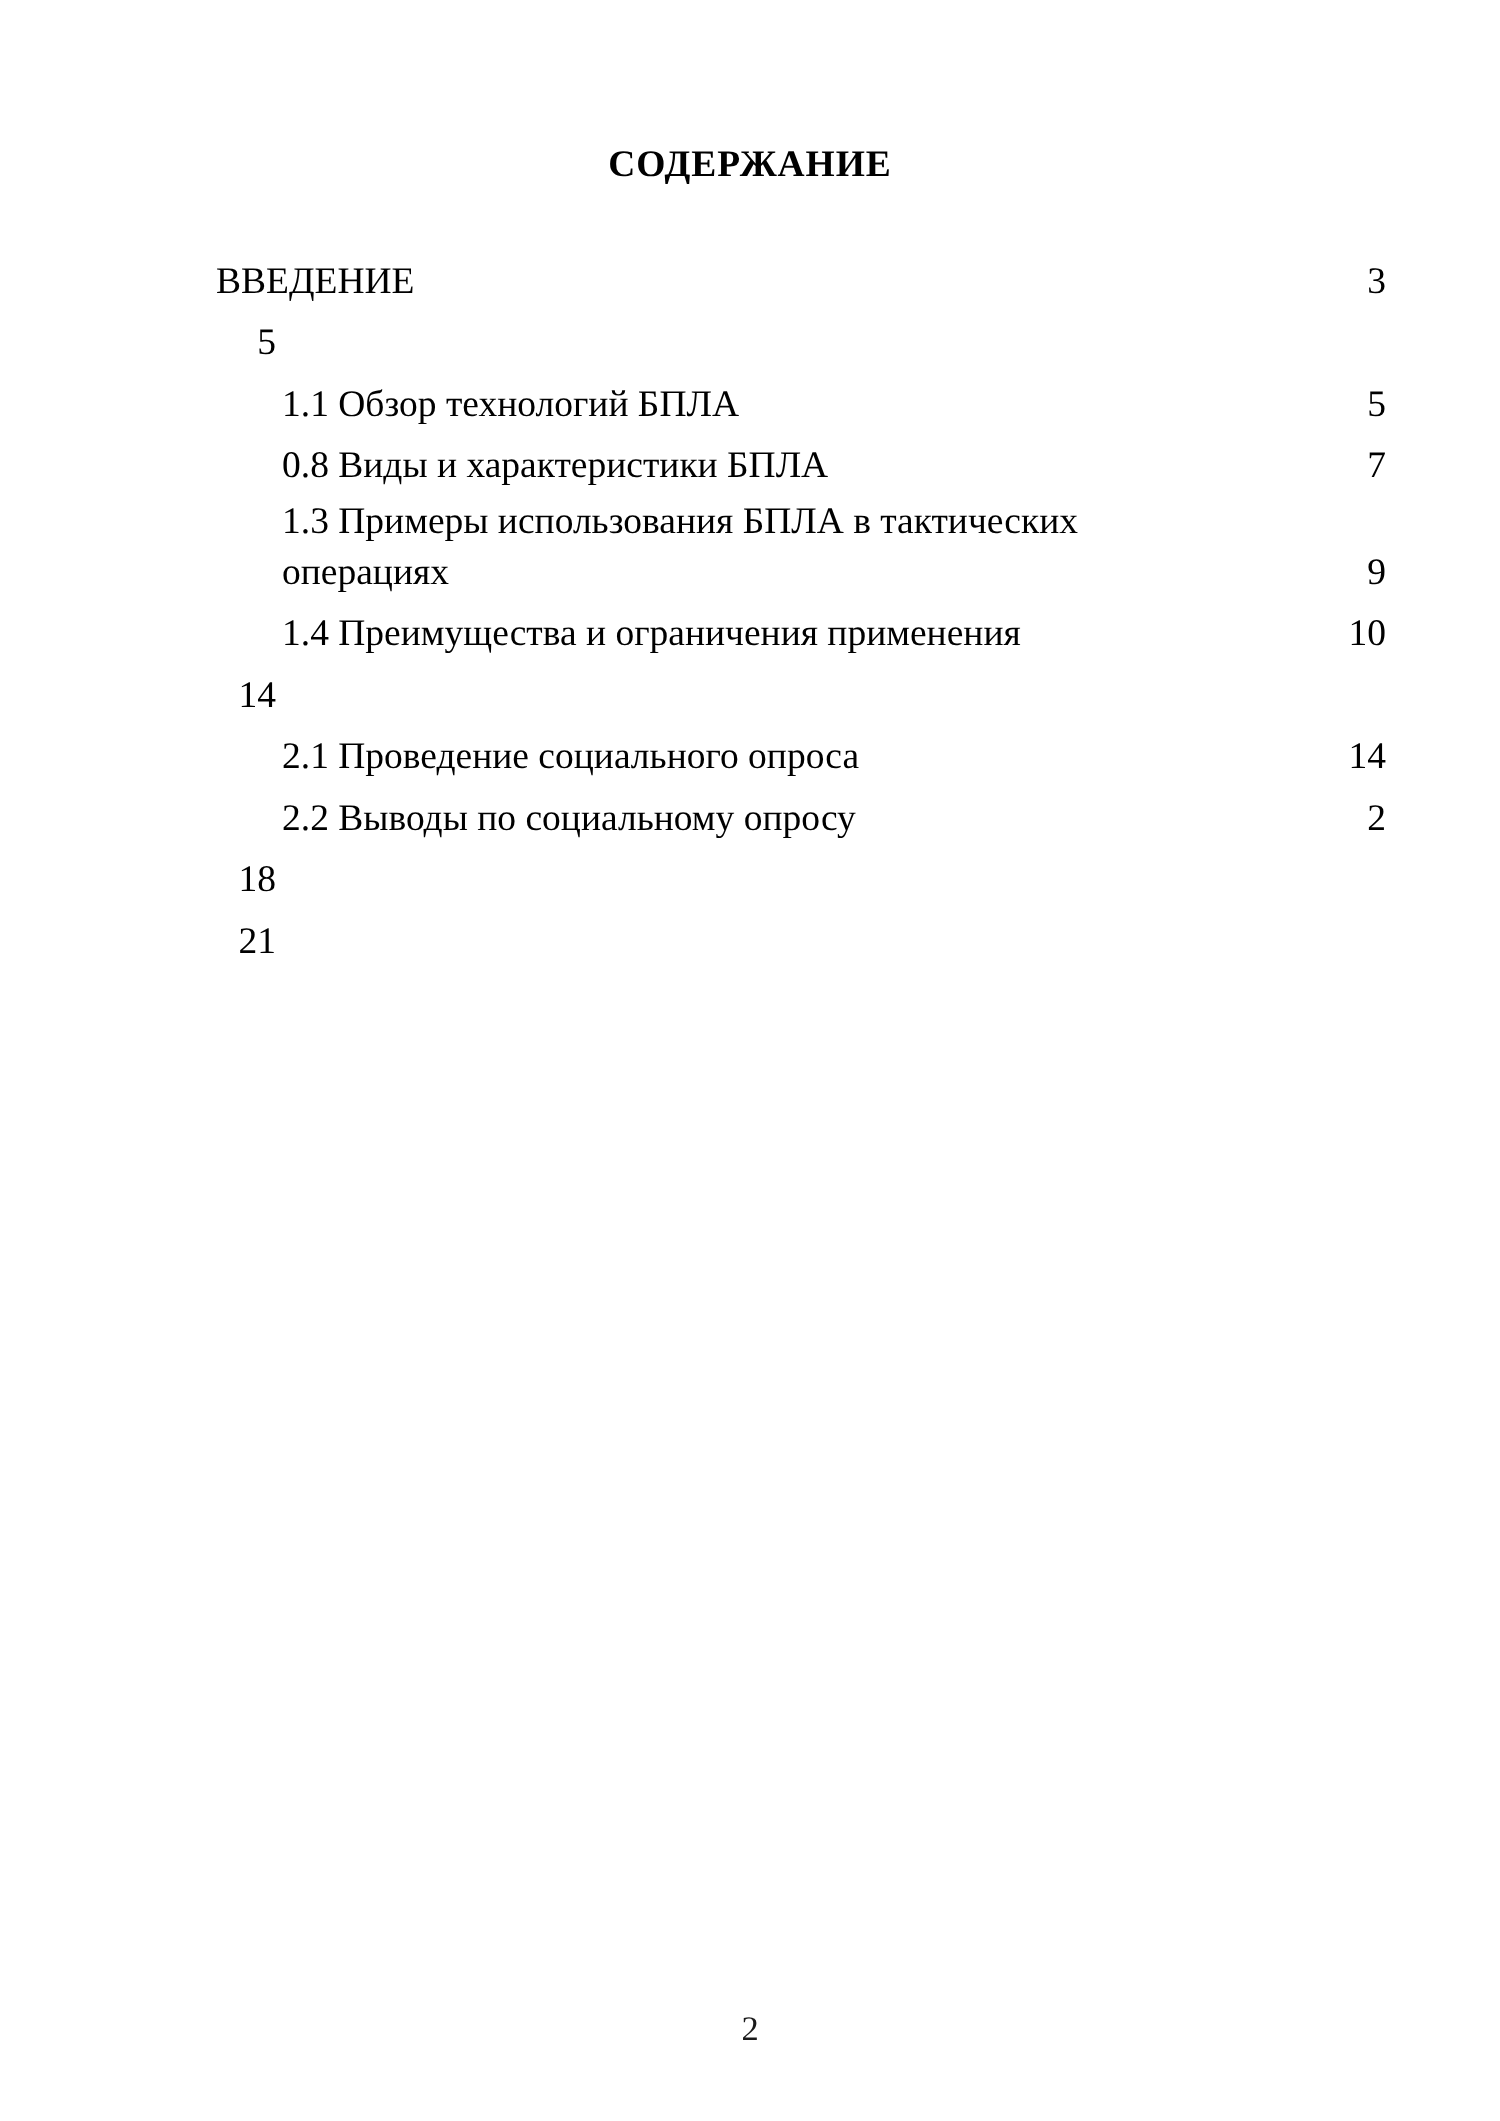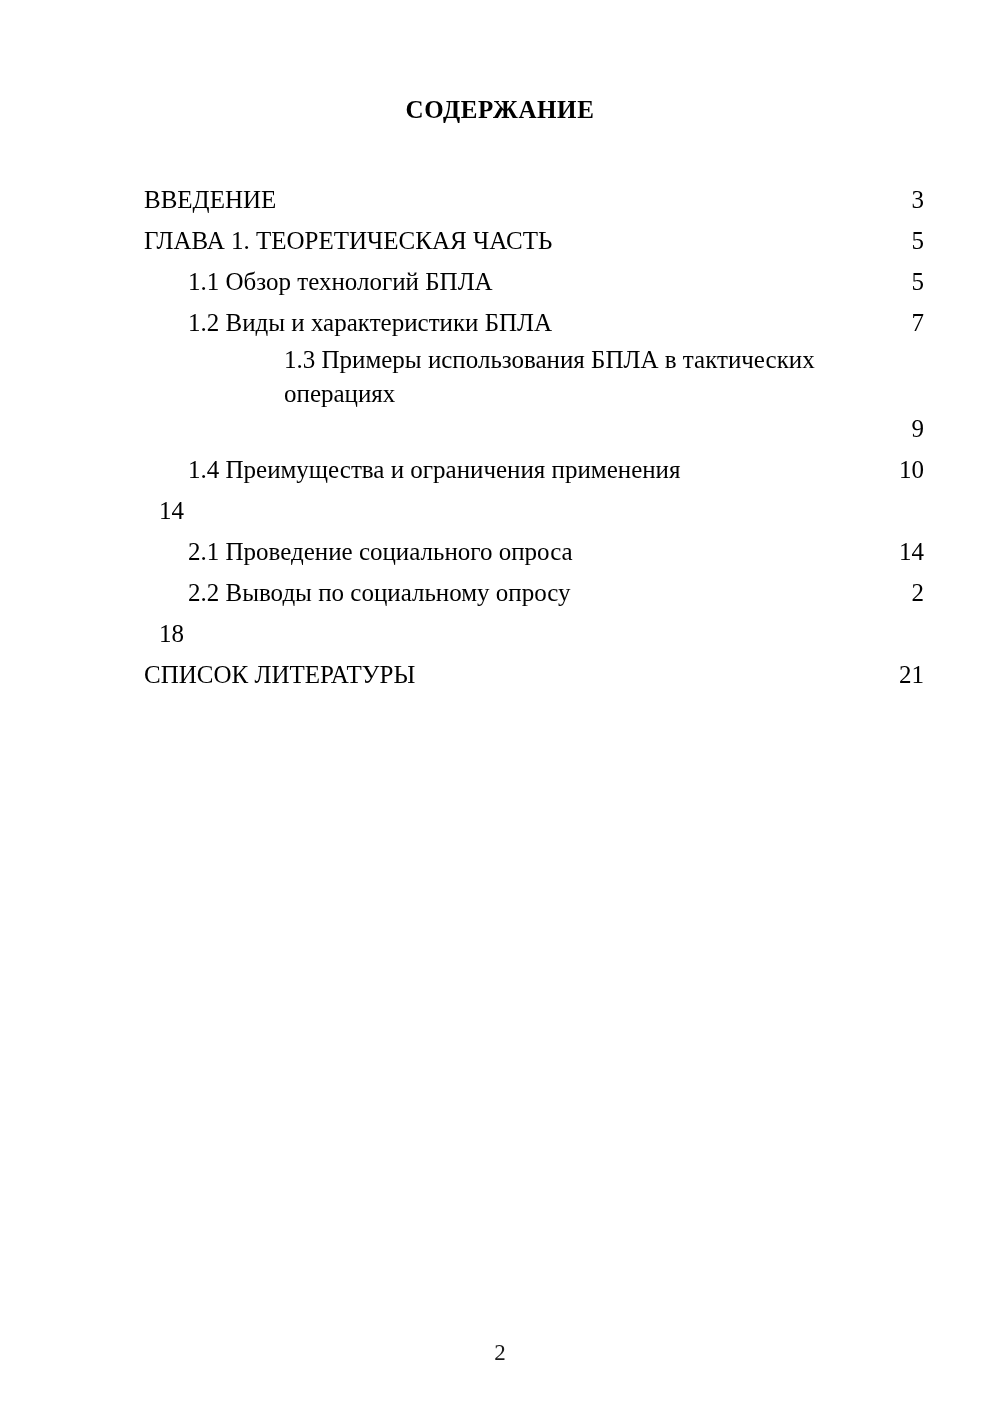--- a/index.html
+++ b/index.html
@@ -34,21 +34,20 @@
     font-size: 25px;
     font-weight: bold;
     letter-spacing: 0.6px;
   }
 
   .toc {
     position: absolute;
     top: 163px;
     left: 144px;
     width: 780px;
-    margin-top: 12px;
   }
 
   .toc-row {
     display: flex;
     align-items: flex-end;
     justify-content: space-between;
     min-height: 38px;
     margin-bottom: 3px;
   }
 
@@ -70,21 +69,20 @@
   .level-1 .toc-label {
     padding-left: 0;
   }
   
   .level-2 .toc-label {
     padding-left: 44px;
   }
 
   .toc-row.two-line {
     align-items: flex-end;
-    flex-direction: column;
   }
   .toc-row.two-line .toc-label {
     line-height: 34px;
   }
 
   .page-number {
     position: absolute;
     bottom: 52px;
     left: 0;
     width: 1000px;
@@ -101,31 +99,30 @@
   <div class="doc-title">СОДЕРЖАНИЕ</div>
 
   <div class="toc">
 
     <div class="toc-row level-1">
       <span class="toc-label">ВВЕДЕНИЕ</span>
       <span class="toc-page">3</span>
     </div>
 
     <div class="toc-row level-1">
-      <span class="toc-label">ГЛАВА 1. ТЕОРЕТИЧЕСКАЯ ЧАСТЬ</span>
       <span class="toc-page">5</span>
     </div>
 
     <div class="toc-row level-2">
       <span class="toc-label">1.1 Обзор технологий БПЛА</span>
       <span class="toc-page">5</span>
     </div>
 
     <div class="toc-row level-2">
-      <span class="toc-label">1.2 Виды и характеристики БПЛА</span>
+      <span class="toc-label">0.8 Виды и характеристики БПЛА</span>
       <span class="toc-page">7</span>
     </div>
 
     <div class="toc-row level-2 two-line">
       <span class="toc-label">1.3 Примеры использования БПЛА в тактических операциях</span>
       <span class="toc-page">9</span>
     </div>
 
     <div class="toc-row level-2">
       <span class="toc-label">1.4 Преимущества и ограничения применения</span>
@@ -144,21 +141,20 @@
     <div class="toc-row level-2">
       <span class="toc-label">2.2 Выводы по социальному опросу</span>
       <span class="toc-page">2</span>
     </div>
 
     <div class="toc-row level-1">
       <span class="toc-page">18</span>
     </div>
 
     <div class="toc-row level-1">
-      <span class="toc-label">СПИСОК ЛИТЕРАТУРЫ</span>
       <span class="toc-page">21</span>
     </div>
 
   </div>
 
   <div class="page-number">2</div>
 
 </div>
 
 </body></html>

